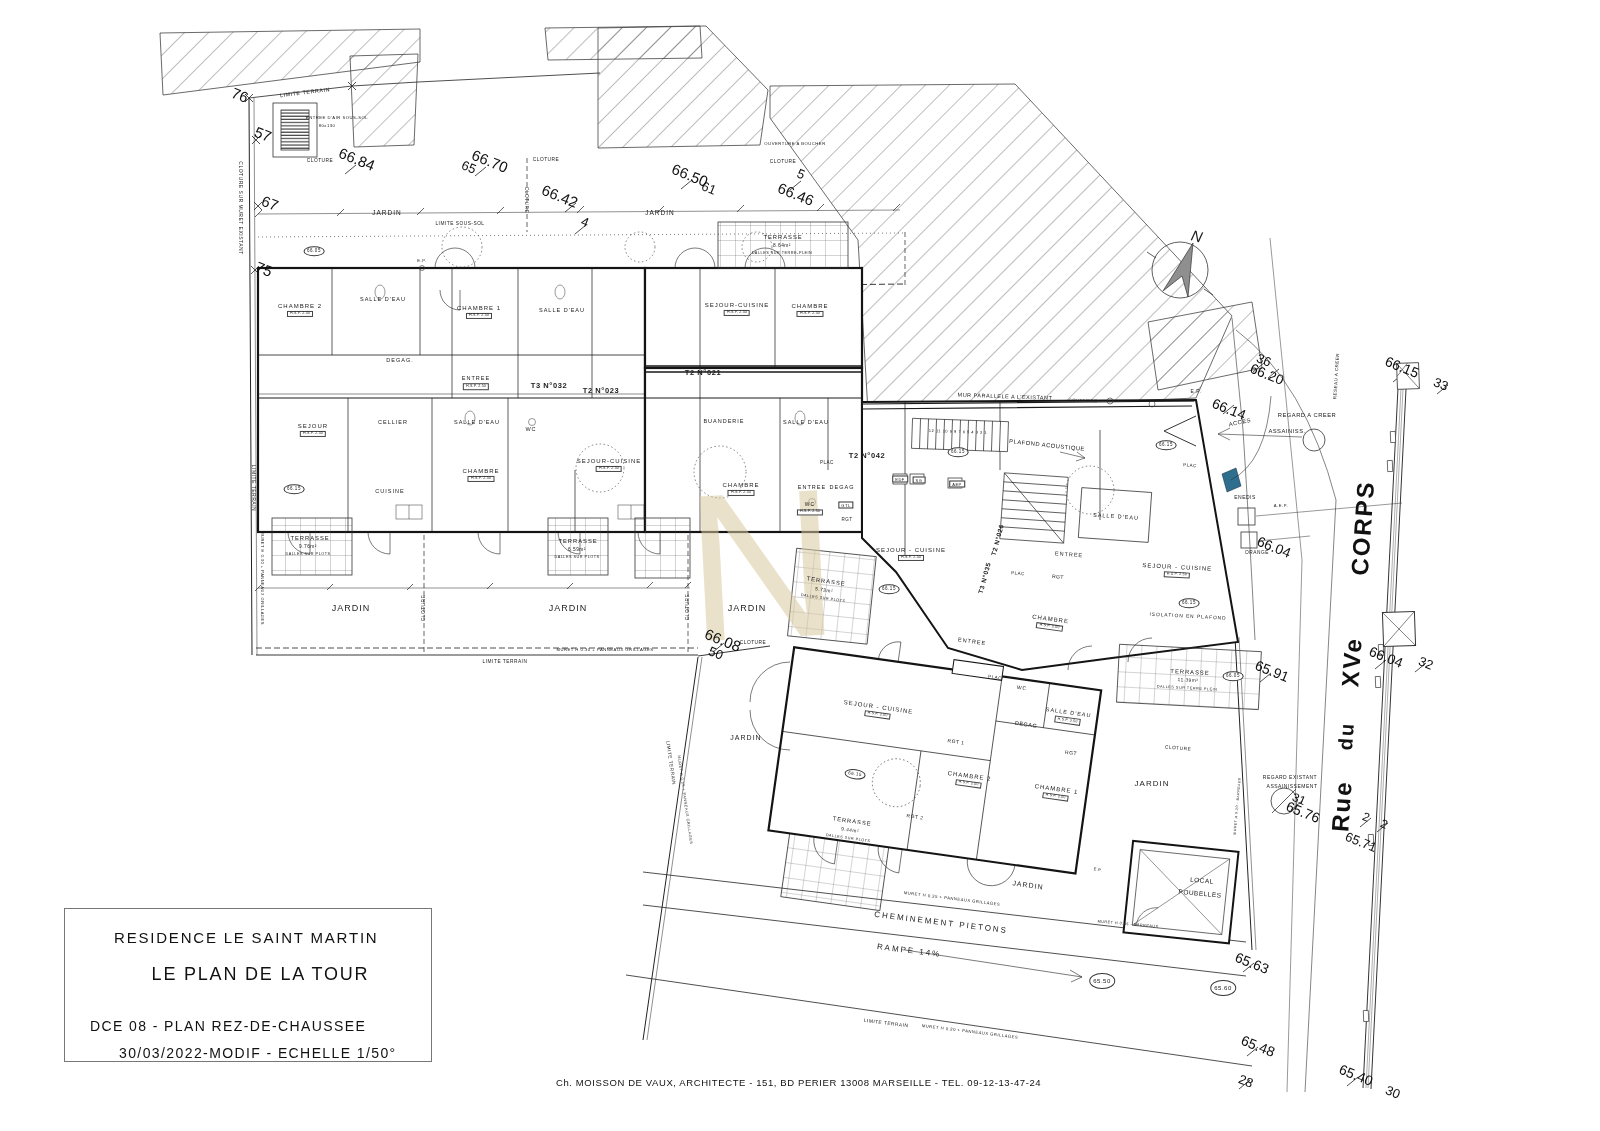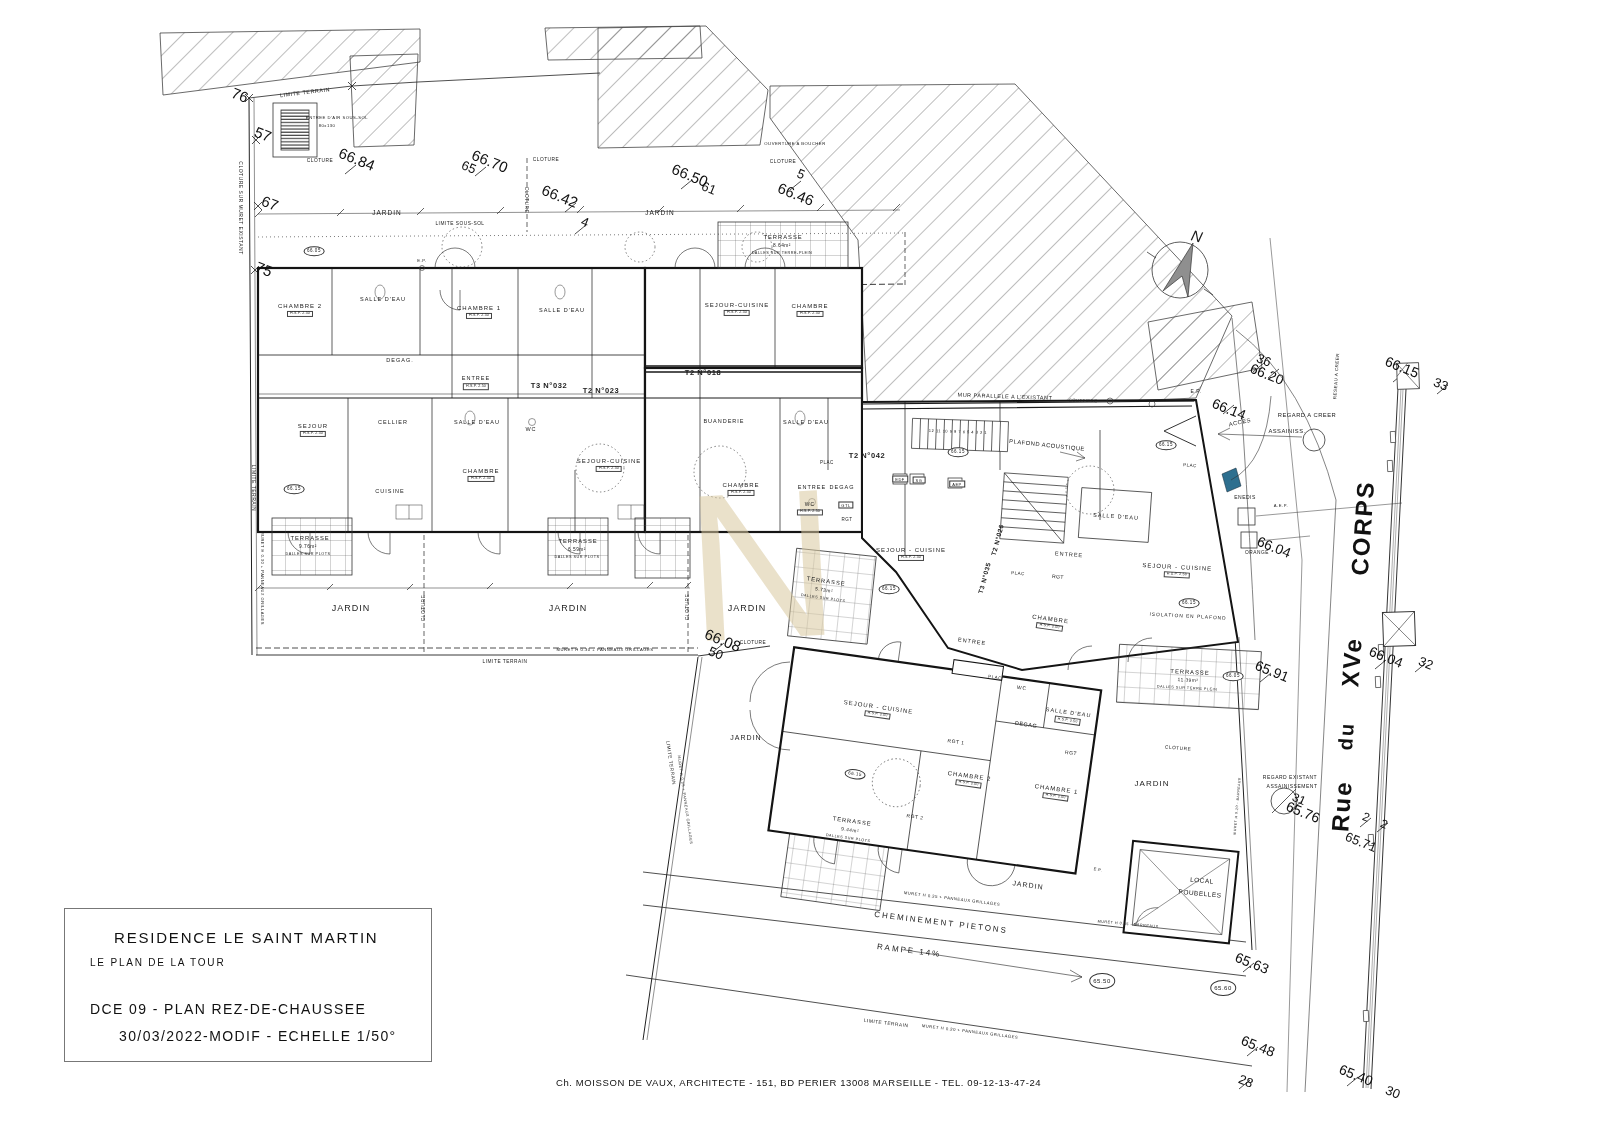--- a/index.html
+++ b/index.html
@@ -17,21 +17,21 @@
   .circ{border:.8px solid #333;border-radius:50%;padding:1.5px 2.5px;background:#fff;}
   .circ2{border:1px solid #333;border-radius:50%;padding:4px 3px;background:transparent;}
   .box{border:.7px solid #333;padding:.5px 2px;background:#fff;}
   .compass{font-style:italic;font-weight:500;}
   .wm{color:#d9c9a0;opacity:.55;font-weight:400;letter-spacing:0;}
   .lbl .sub{display:block;margin:1.5px auto 0;border:.6px solid #444;font-size:3.6px;
             padding:.5px 2px;width:max-content;letter-spacing:.2px;background:#fff;color:#222;}
   .titleblock{position:absolute;left:64px;top:908px;width:368px;height:154px;border:1.3px solid #777;
               background:#fff;box-sizing:border-box;padding:16px 0 0 25px;color:#111;}
   .tb1{font-size:15px;letter-spacing:1.8px;margin-top:4px;margin-left:24px;}
-  .tb2{font-size:10px;letter-spacing:1.8px;margin-top:11px;}
+  .tb2{font-size:18px;letter-spacing:1.8px;margin-top:18px;text-align:center;}
   .tb3{font-size:14px;letter-spacing:1.4px;margin-top:33px;}
   .tb4{font-size:14px;letter-spacing:1.4px;margin-top:11px;margin-left:29px;}
   .footer{position:absolute;left:556px;top:1077px;font-size:9.5px;letter-spacing:.6px;color:#111;}
 </style>
 </head>
 <body>
 
 <div id="stage">
 
   <svg id="linework" width="1600" height="1131" viewBox="0 0 1600 1131">
@@ -281,21 +281,21 @@
       <div class="lbl room" style="left: 562px; top: 311px; font-size: 5.5px; transform: translate(-50%, -50%) rotate(0deg);">SALLE D'EAU</div>
       <div class="lbl room" style="left: 737px; top: 309px; font-size: 6px; transform: translate(-50%, -50%) rotate(0deg);">SEJOUR-CUISINE<span class="sub">H.S.P. 2.50</span></div>
       <div class="lbl room" style="left: 810px; top: 310px; font-size: 6px; transform: translate(-50%, -50%) rotate(0deg);">CHAMBRE<span class="sub">H.S.P. 2.50</span></div>
       <div class="lbl room" style="left: 783px; top: 238px; font-size: 5.8px; transform: translate(-50%, -50%) rotate(0deg);">TERRASSE</div>
       <div class="lbl" style="left: 782px; top: 246px; font-size: 4.8px; transform: translate(-50%, -50%) rotate(0deg);">8.64m²</div>
       <div class="lbl" style="left: 782px; top: 254px; font-size: 3.8px; transform: translate(-50%, -50%) rotate(0deg);">DALLES SUR TERRE-PLEIN</div>
       <div class="lbl room" style="left: 400px; top: 361px; font-size: 5.5px; transform: translate(-50%, -50%) rotate(0deg);">DEGAG.</div>
       <div class="lbl room" style="left: 476px; top: 383px; font-size: 5.5px; transform: translate(-50%, -50%) rotate(0deg);">ENTREE<span class="sub">H.S.P. 2.50</span></div>
       <div class="lbl unit" style="left: 549px; top: 386px; font-size: 7.5px; transform: translate(-50%, -50%) rotate(0deg);">T3 N°032</div>
       <div class="lbl unit" style="left: 601px; top: 391px; font-size: 7.5px; transform: translate(-50%, -50%) rotate(0deg);">T2 N°023</div>
-      <div class="lbl unit" style="left: 703px; top: 373px; font-size: 7.5px; transform: translate(-50%, -50%) rotate(0deg);">T2 N°018</div>
+      <div class="lbl unit" style="left: 703px; top: 373px; font-size: 7.5px; transform: translate(-50%, -50%) rotate(0deg);">T2 N°021</div>
       <div class="lbl unit" style="left: 867px; top: 456px; font-size: 7.5px; transform: translate(-50%, -50%) rotate(0deg);">T2 N°042</div>
       <div class="lbl room" style="left: 313px; top: 430px; font-size: 6px; transform: translate(-50%, -50%) rotate(0deg);">SEJOUR<span class="sub">H.S.P. 2.50</span></div>
       <div class="lbl room" style="left: 393px; top: 423px; font-size: 5.5px; transform: translate(-50%, -50%) rotate(0deg);">CELLIER</div>
       <div class="lbl room" style="left: 477px; top: 423px; font-size: 5.5px; transform: translate(-50%, -50%) rotate(0deg);">SALLE D'EAU</div>
       <div class="lbl room" style="left: 531px; top: 430px; font-size: 5.5px; transform: translate(-50%, -50%) rotate(0deg);">WC</div>
       <div class="lbl room" style="left: 609px; top: 465px; font-size: 6px; transform: translate(-50%, -50%) rotate(0deg);">SEJOUR-CUISINE<span class="sub">H.S.P. 2.50</span></div>
       <div class="lbl room" style="left: 481px; top: 475px; font-size: 6px; transform: translate(-50%, -50%) rotate(0deg);">CHAMBRE<span class="sub">H.S.P. 2.50</span></div>
       <div class="lbl room" style="left: 390px; top: 492px; font-size: 5.5px; transform: translate(-50%, -50%) rotate(0deg);">CUISINE</div>
       <div class="lbl room" style="left: 724px; top: 422px; font-size: 5.5px; transform: translate(-50%, -50%) rotate(0deg);">BUANDERIE</div>
       <div class="lbl room" style="left: 806px; top: 423px; font-size: 5.5px; transform: translate(-50%, -50%) rotate(0deg);">SALLE D'EAU</div>
@@ -416,18 +416,18 @@
       <div class="lbl" style="left: 1128px; top: 925px; font-size: 3.8px; transform: translate(-50%, -50%) rotate(5deg);">MURET H 0.55 - BARREAUX</div>
       <div class="lbl path" style="left: 909px; top: 951px; font-size: 8px; transform: translate(-50%, -50%) rotate(7deg);">RAMPE 14%</div>
       <div class="lbl" style="left: 886px; top: 1024px; font-size: 4.8px; transform: translate(-50%, -50%) rotate(7deg);">LIMITE TERRAIN</div>
       <div class="lbl" style="left: 970px; top: 1032px; font-size: 4.2px; transform: translate(-50%, -50%) rotate(7deg);">MURET H 0.20 + PANNEAUX GRILLAGES</div>
       <div class="lbl" style="left: 1098px; top: 870px; font-size: 4px; transform: translate(-50%, -50%) rotate(8deg);">E.P.</div>
     </div>
 
   <div class="titleblock">
     <div class="tb1">RESIDENCE LE SAINT MARTIN</div>
     <div class="tb2">LE PLAN DE LA TOUR</div>
-    <div class="tb3">DCE 09 - PLAN REZ-DE-CHAUSSEE</div>
+    <div class="tb3">DCE 08 - PLAN REZ-DE-CHAUSSEE</div>
     <div class="tb4">30/03/2022-MODIF - ECHELLE 1/50°</div>
   </div>
 
   <div class="footer">Ch. MOISSON DE VAUX, ARCHITECTE - 151, BD PERIER 13008 MARSEILLE - TEL. 09-12-13-47-24</div>
 </div>
 
 </body></html>

